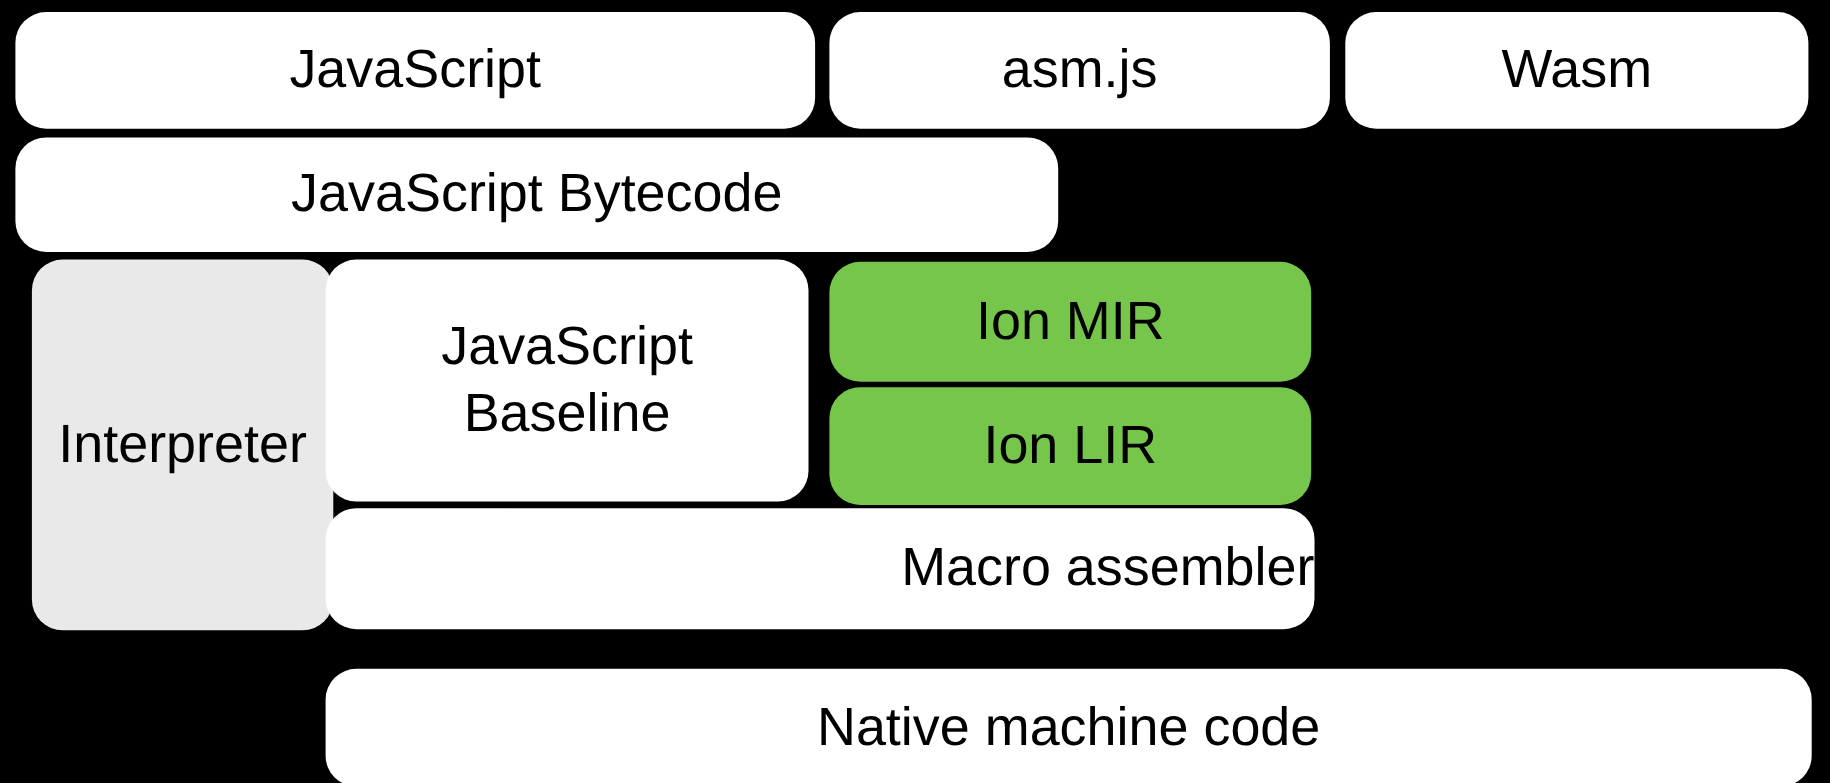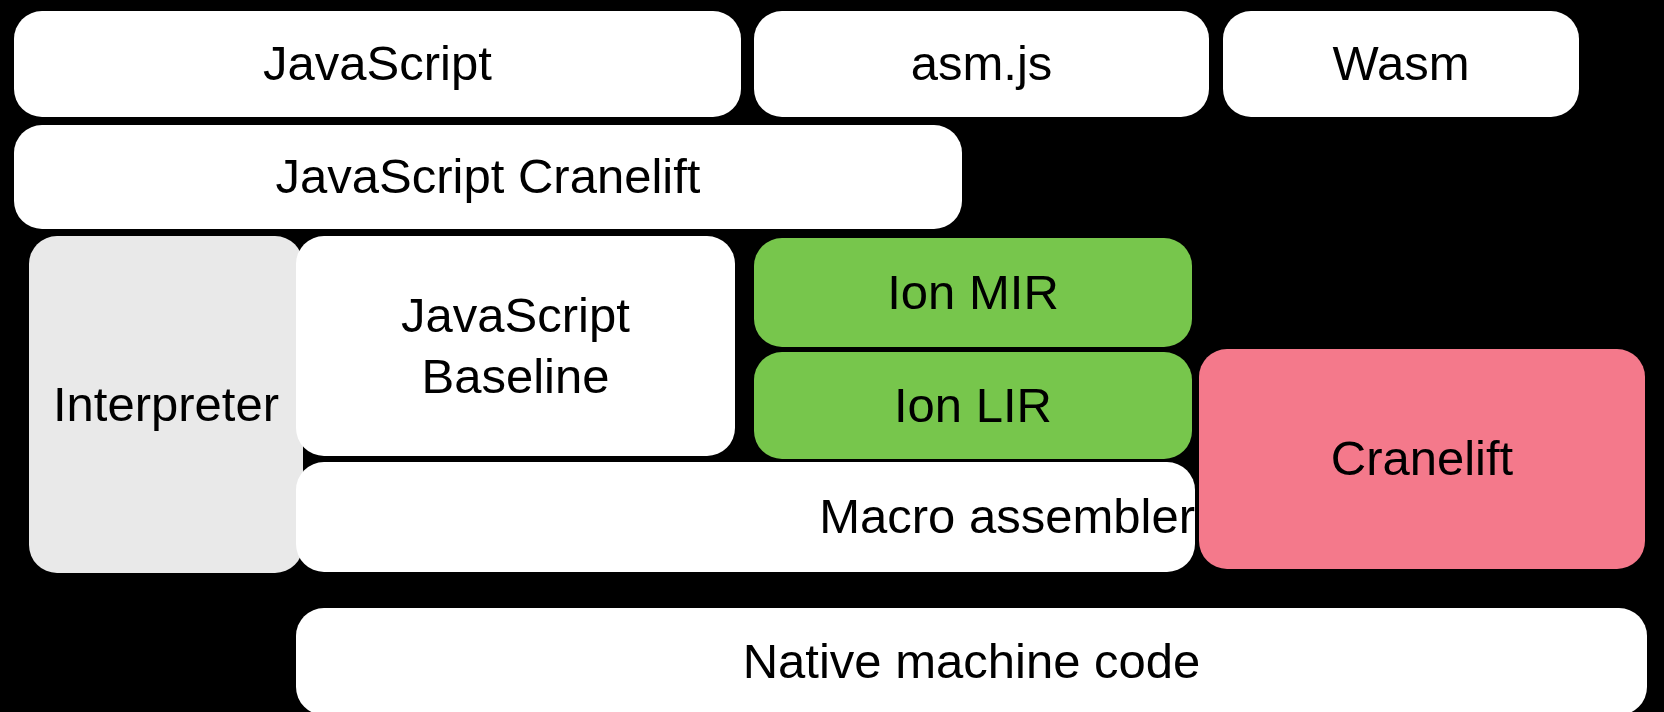--- a/index.html
+++ b/index.html
@@ -32,21 +32,21 @@
     text-align:center;
     white-space:pre-line;
   }
   .fill-white{background:var(--box-white);}
   .fill-gray{background:var(--box-gray);margin-left:15px;}
   .fill-green{background:var(--box-green);}
   .fill-pink{background:var(--box-pink);}
 
   #box-javascript   {left:14px;   top:11px;  width:727px;  height:106px;}
   #box-asmjs        {left:754px;  top:11px;  width:455px;  height:106px;}
-  #box-wasm         {left:1223px; top:11px;  width:356px;  height:106px;}
+  #box-wasm         {left:1223px; top:11px;  width:421px;  height:106px;}
   #box-bytecode     {left:14px;   top:125px; width:948px;  height:104px;}
   #box-baldrmonkey  {left:975px;  top:125px; width:452px;  height:104px;}
   #box-interpreter  {left:14px;   top:236px; width:274px;  height:337px;}
   #box-baseline     {left:296px;  top:236px; width:439px;  height:220px;}
   #box-ionmir       {left:754px;  top:238px; width:438px;  height:109px;}
   #box-ionlir       {left:754px;  top:352px; width:438px;  height:107px;}
   #box-cranelift    {left:1199px; top:349px; width:446px;  height:220px;}
   #box-macro        {left:296px;  top:462px; width:899px;  height:110px;justify-content:flex-end;}
   #box-native       {left:296px;  top:580px; width:1351px; height:107px;margin-top:28px;}
 </style>
@@ -61,44 +61,41 @@
 
   <div class="box fill-white" id="box-asmjs">
     <span>asm.js</span>
   </div>
 
   <div class="box fill-white" id="box-wasm">
     <span>Wasm</span>
   </div>
 
   <div class="box fill-white" id="box-bytecode">
-    <span>JavaScript Cranelift</span>
+    <span>JavaScript Bytecode</span>
   </div>
 
 
   <div class="box fill-gray" id="box-interpreter">
     <span>Interpreter</span>
   </div>
 
   <div class="box fill-white" id="box-baseline">
     <span>JavaScript
 Baseline</span>
   </div>
 
   <div class="box fill-green" id="box-ionmir">
     <span>Ion MIR</span>
   </div>
 
   <div class="box fill-green" id="box-ionlir">
     <span>Ion LIR</span>
   </div>
 
-  <div class="box fill-pink" id="box-cranelift">
-    <span>Cranelift</span>
-  </div>
 
   <div class="box fill-white" id="box-macro">
     <span>Macro assembler</span>
   </div>
 
   <div class="box fill-white" id="box-native">
     <span>Native machine code</span>
   </div>
 
 </div>

